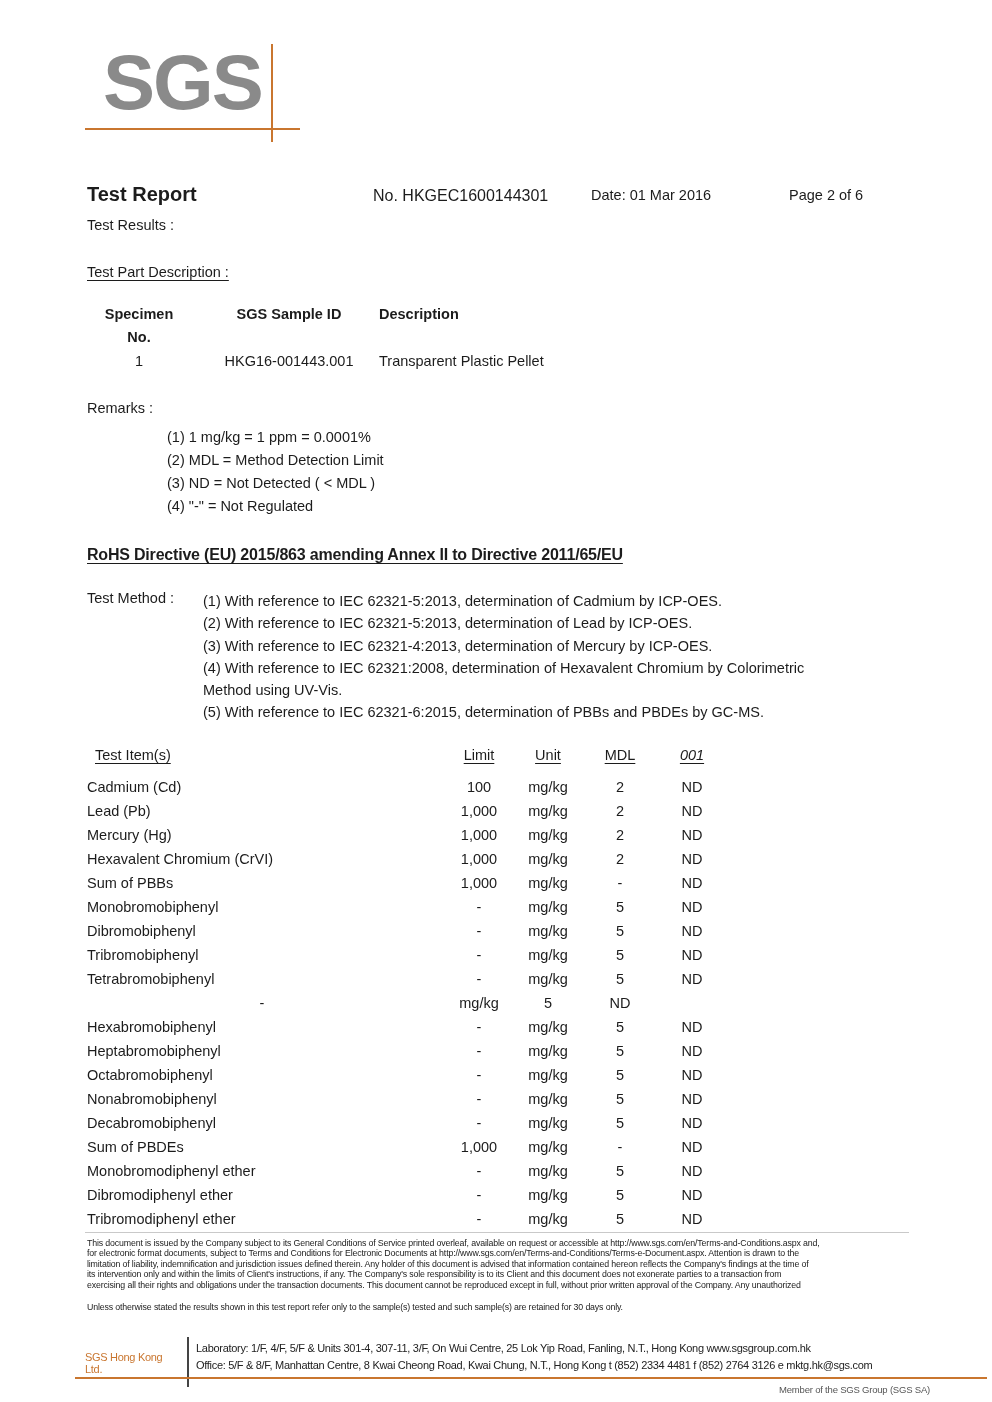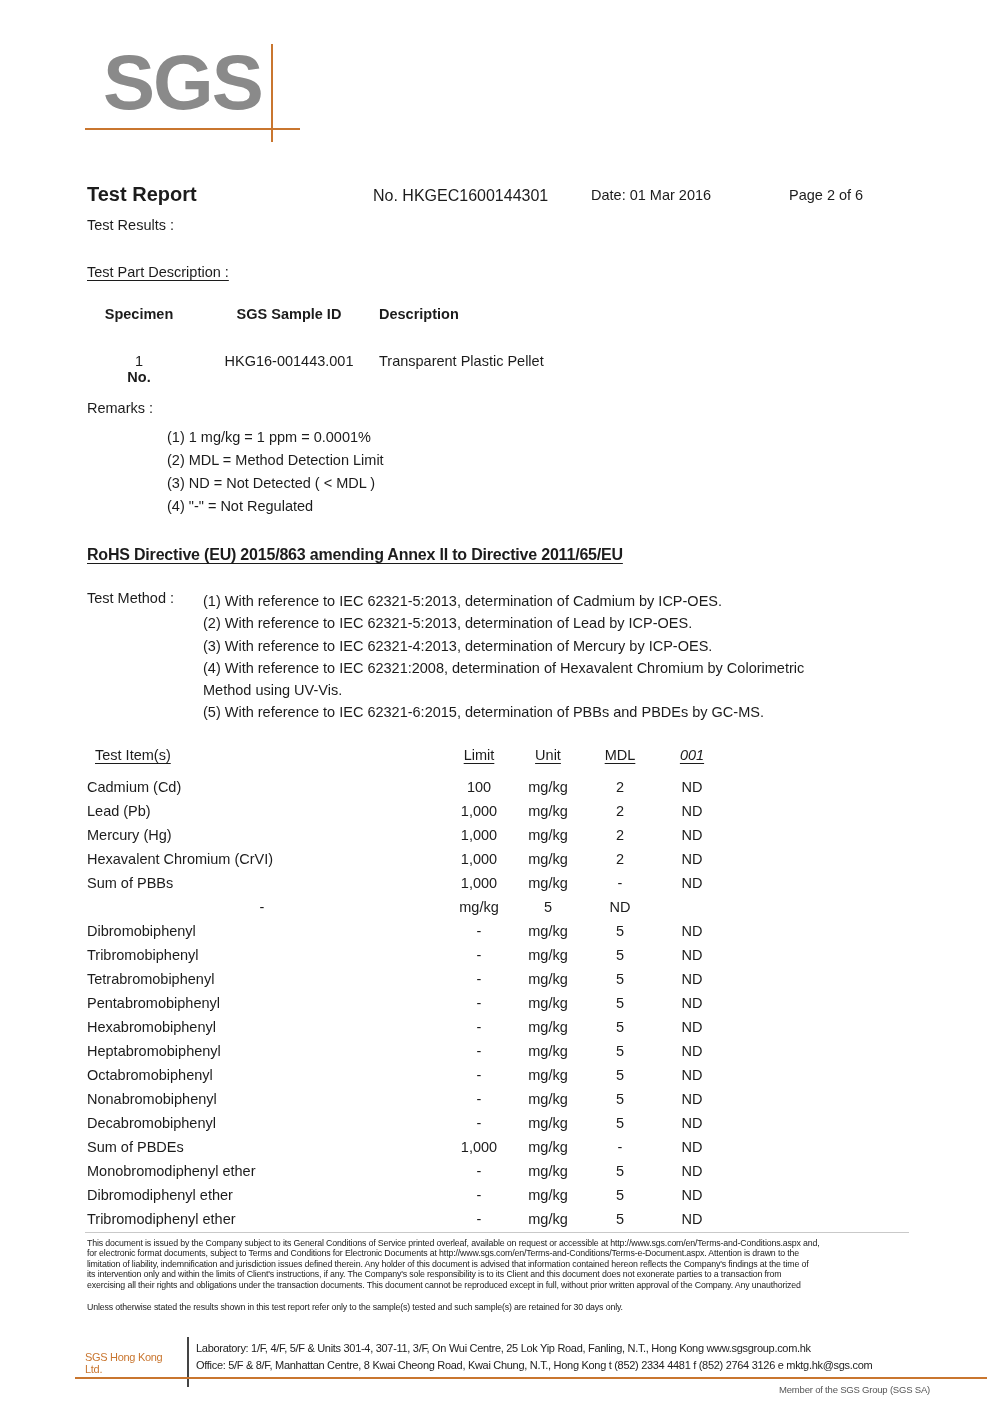--- a/index.html
+++ b/index.html
@@ -26,21 +26,21 @@
   
   .hdr-title{position:absolute;left:87px;top:183px;font-size:20px;font-weight:700;}
   .hdr-no{position:absolute;left:373px;top:187px;font-size:16px;}
   .hdr-date{position:absolute;left:591px;top:187px;font-size:14.5px;}
   .hdr-page{position:absolute;left:789px;top:187px;font-size:14.5px;}
   .sec-results{position:absolute;left:87px;top:217px;font-size:14.5px;}
   .sec-partdesc{position:absolute;left:87px;top:264px;font-size:14.5px;text-decoration:underline;text-underline-offset:3px;}
   
   .spec{position:absolute;left:0;top:0;width:100%;font-size:14.5px;}
   .spec .h1a{position:absolute;left:98px;top:306px;width:82px;text-align:center;font-weight:700;}
-  .spec .h1b{position:absolute;left:98px;top:329px;width:82px;text-align:center;font-weight:700;margin-top:40px;}
+  .spec .h1b{position:absolute;left:98px;top:329px;width:82px;text-align:center;font-weight:700;}
   .spec .h2{position:absolute;left:214px;top:306px;width:150px;text-align:center;font-weight:700;}
   .spec .h3{position:absolute;left:379px;top:306px;font-weight:700;}
   .spec .r-no{position:absolute;left:98px;top:353px;width:82px;text-align:center;}
   .spec .r-id{position:absolute;left:214px;top:353px;width:150px;text-align:center;}
   .spec .r-desc{position:absolute;left:379px;top:353px;}
   
   .remarks-label{position:absolute;left:87px;top:400px;font-size:14.5px;}
   .remarks-items{position:absolute;left:167px;top:426px;font-size:14.5px;}
   .remark-line{height:23px;line-height:23px;}
   
@@ -174,20 +174,21 @@
 
         <div class="t-row">
           <span class="c-item">Sum of PBBs</span>
           <span class="c-limit">1,000</span>
           <span class="c-unit">mg/kg</span>
           <span class="c-mdl">-</span>
           <span class="c-val">ND</span>
         </div>
 
         <div class="t-row">
+          <span class="c-item">Monobromobiphenyl</span>
           <span class="c-limit">-</span>
           <span class="c-unit">mg/kg</span>
           <span class="c-mdl">5</span>
           <span class="c-val">ND</span>
         </div>
 
         <div class="t-row">
           <span class="c-item">Dibromobiphenyl</span>
           <span class="c-limit">-</span>
           <span class="c-unit">mg/kg</span>
@@ -205,21 +206,20 @@
 
         <div class="t-row">
           <span class="c-item">Tetrabromobiphenyl</span>
           <span class="c-limit">-</span>
           <span class="c-unit">mg/kg</span>
           <span class="c-mdl">5</span>
           <span class="c-val">ND</span>
         </div>
 
         <div class="t-row">
-          <span class="c-item">Pentabromobiphenyl</span>
           <span class="c-limit">-</span>
           <span class="c-unit">mg/kg</span>
           <span class="c-mdl">5</span>
           <span class="c-val">ND</span>
         </div>
 
         <div class="t-row">
           <span class="c-item">Hexabromobiphenyl</span>
           <span class="c-limit">-</span>
           <span class="c-unit">mg/kg</span>

